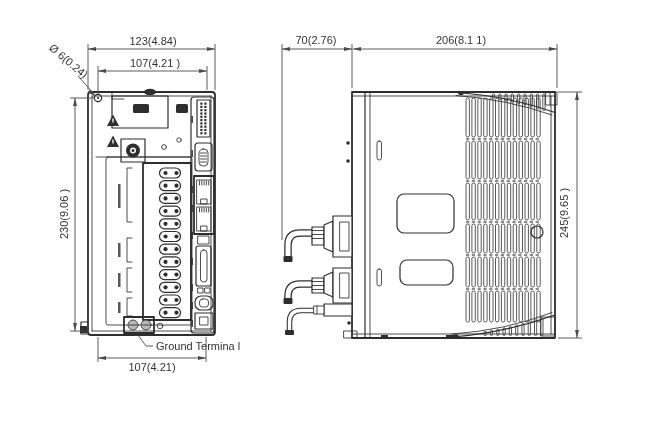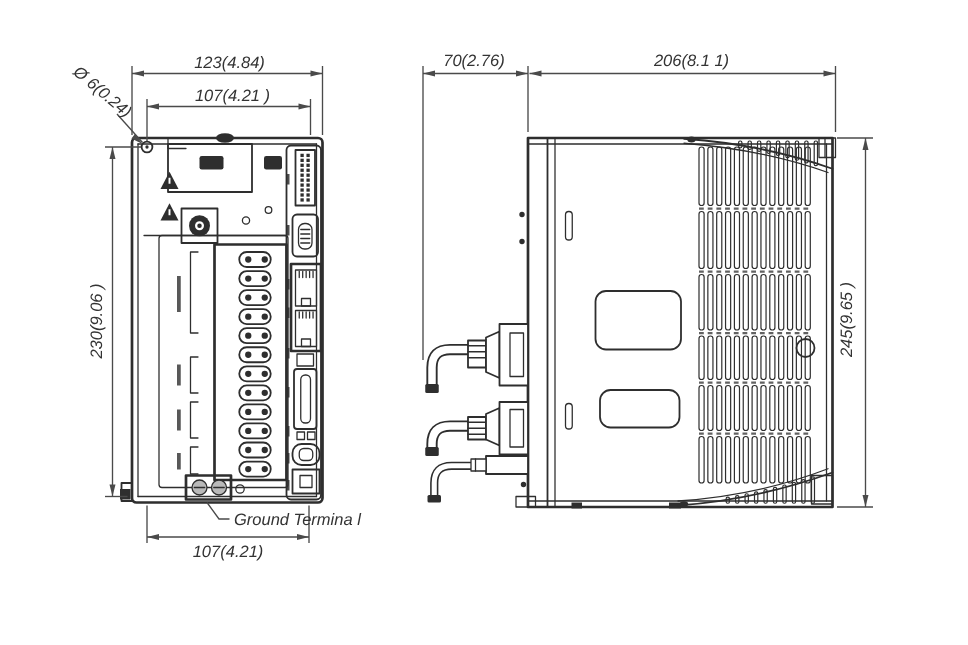--- a/index.html
+++ b/index.html
@@ -1,17 +1,17 @@
 <!DOCTYPE html>
 <html style="--line: #2e2e2e; --dim: #4a4a4a; --bg: #ffffff;"><head>
 <meta charset="utf-8">
 <style>
   html,body{margin:0;padding:0;background:#fff;}
   .stage{position:relative;width:645px;height:430px;background:var(--bg,#fff);
-         font-family:"Liberation Sans",sans-serif;overflow:hidden;font-style:italic;}
+         font-family:"Liberation Sans",sans-serif;overflow:hidden;}
   svg{position:absolute;left:0;top:0;}
   .ln{fill:none;stroke:var(--line,#2e2e2e);stroke-width:1.2;stroke-linecap:round;stroke-linejoin:round;}
   .t{stroke-width:.85;}
   .b{stroke-width:1.8;}
   .fillc{fill:var(--line,#2e2e2e);stroke:none;}
   .wf{fill:#fff;}
   .grayf{fill:#b9b9b9;}
   .dim{fill:none;stroke:var(--dim,#4a4a4a);stroke-width:.9;}
   .dimf{fill:var(--dim,#4a4a4a);stroke:none;}
   .sep{stroke:var(--line,#2e2e2e);stroke-width:1.5;stroke-dasharray:3.2 2.6;opacity:.75;fill:none;}

